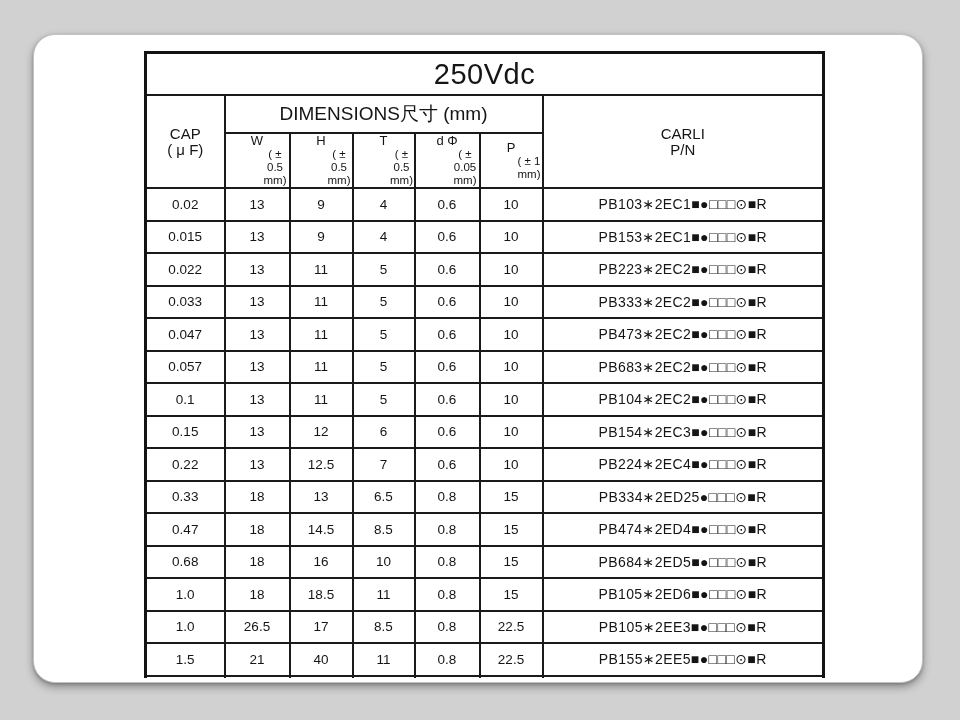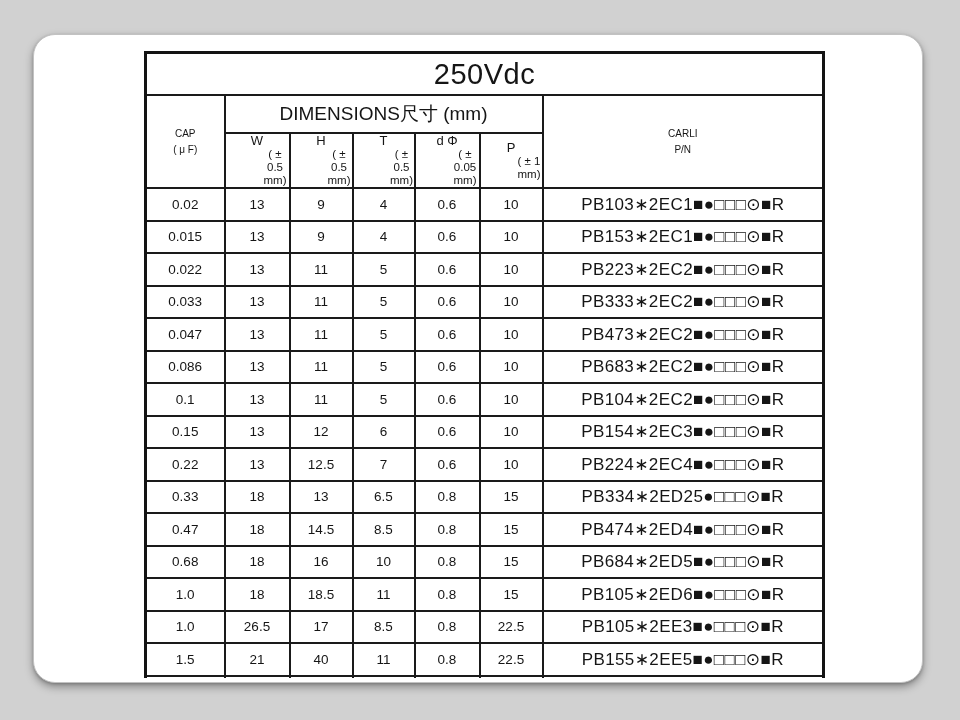--- a/index.html
+++ b/index.html
@@ -43,37 +43,37 @@
     vertical-align: middle;
     padding: 0;
     overflow: hidden;
   }
   .title-cell {
     height: 40px;
     font-size: 29px;
     letter-spacing: 0.5px;
   }
   .cap-cell, .carli-cell {
-    font-size: 10px;
+    font-size: 15px;
     line-height: 16px;
   }
   .dim-cell {
     height: 36px;
     font-size: 19px;
   }
   .sub-cell { height: 42px; }
   .sub-label { font-size: 13px; line-height: 14px; }
   .sub-tol   { font-size: 11.5px; line-height: 13px; padding-left: 36px; }
   .num-cell {
     height: 30.5px;
     font-size: 13.5px;
   }
   .pn-cell {
     height: 30.5px;
-    font-size: 17px;
+    font-size: 14px;
     letter-spacing: 0.4px;
     white-space: nowrap;
   }
   .stub-cell { height: 40px; }
 </style>
 </head>
 <body>
 
 <div class="stage">
   <div class="card">
@@ -170,21 +170,21 @@
             <tr>
               <td class="num-cell">0.047</td>
               <td class="num-cell">13</td>
               <td class="num-cell">11</td>
               <td class="num-cell">5</td>
               <td class="num-cell">0.6</td>
               <td class="num-cell">10</td>
               <td class="pn-cell">PB473∗2EC2■●□□□⊙■R</td>
             </tr>
             <tr>
-              <td class="num-cell">0.086</td>
+              <td class="num-cell">0.057</td>
               <td class="num-cell">13</td>
               <td class="num-cell">11</td>
               <td class="num-cell">5</td>
               <td class="num-cell">0.6</td>
               <td class="num-cell">10</td>
               <td class="pn-cell">PB683∗2EC2■●□□□⊙■R</td>
             </tr>
             <tr>
               <td class="num-cell">0.1</td>
               <td class="num-cell">13</td>

